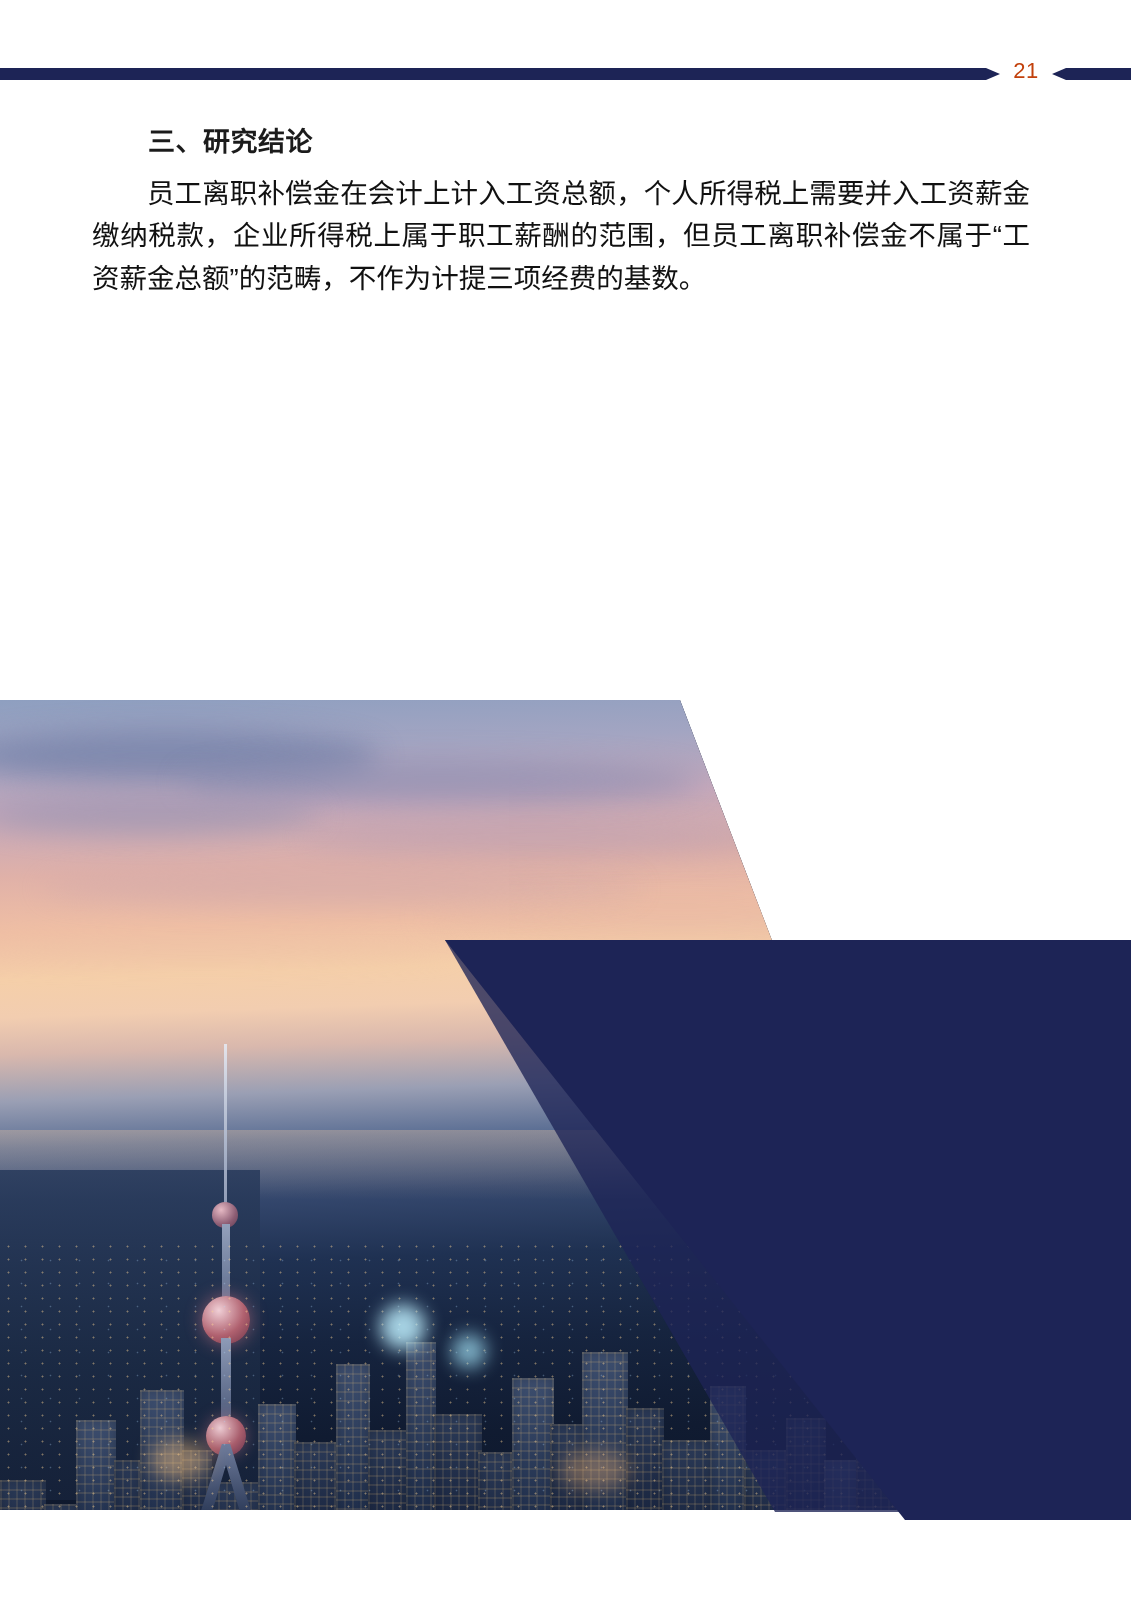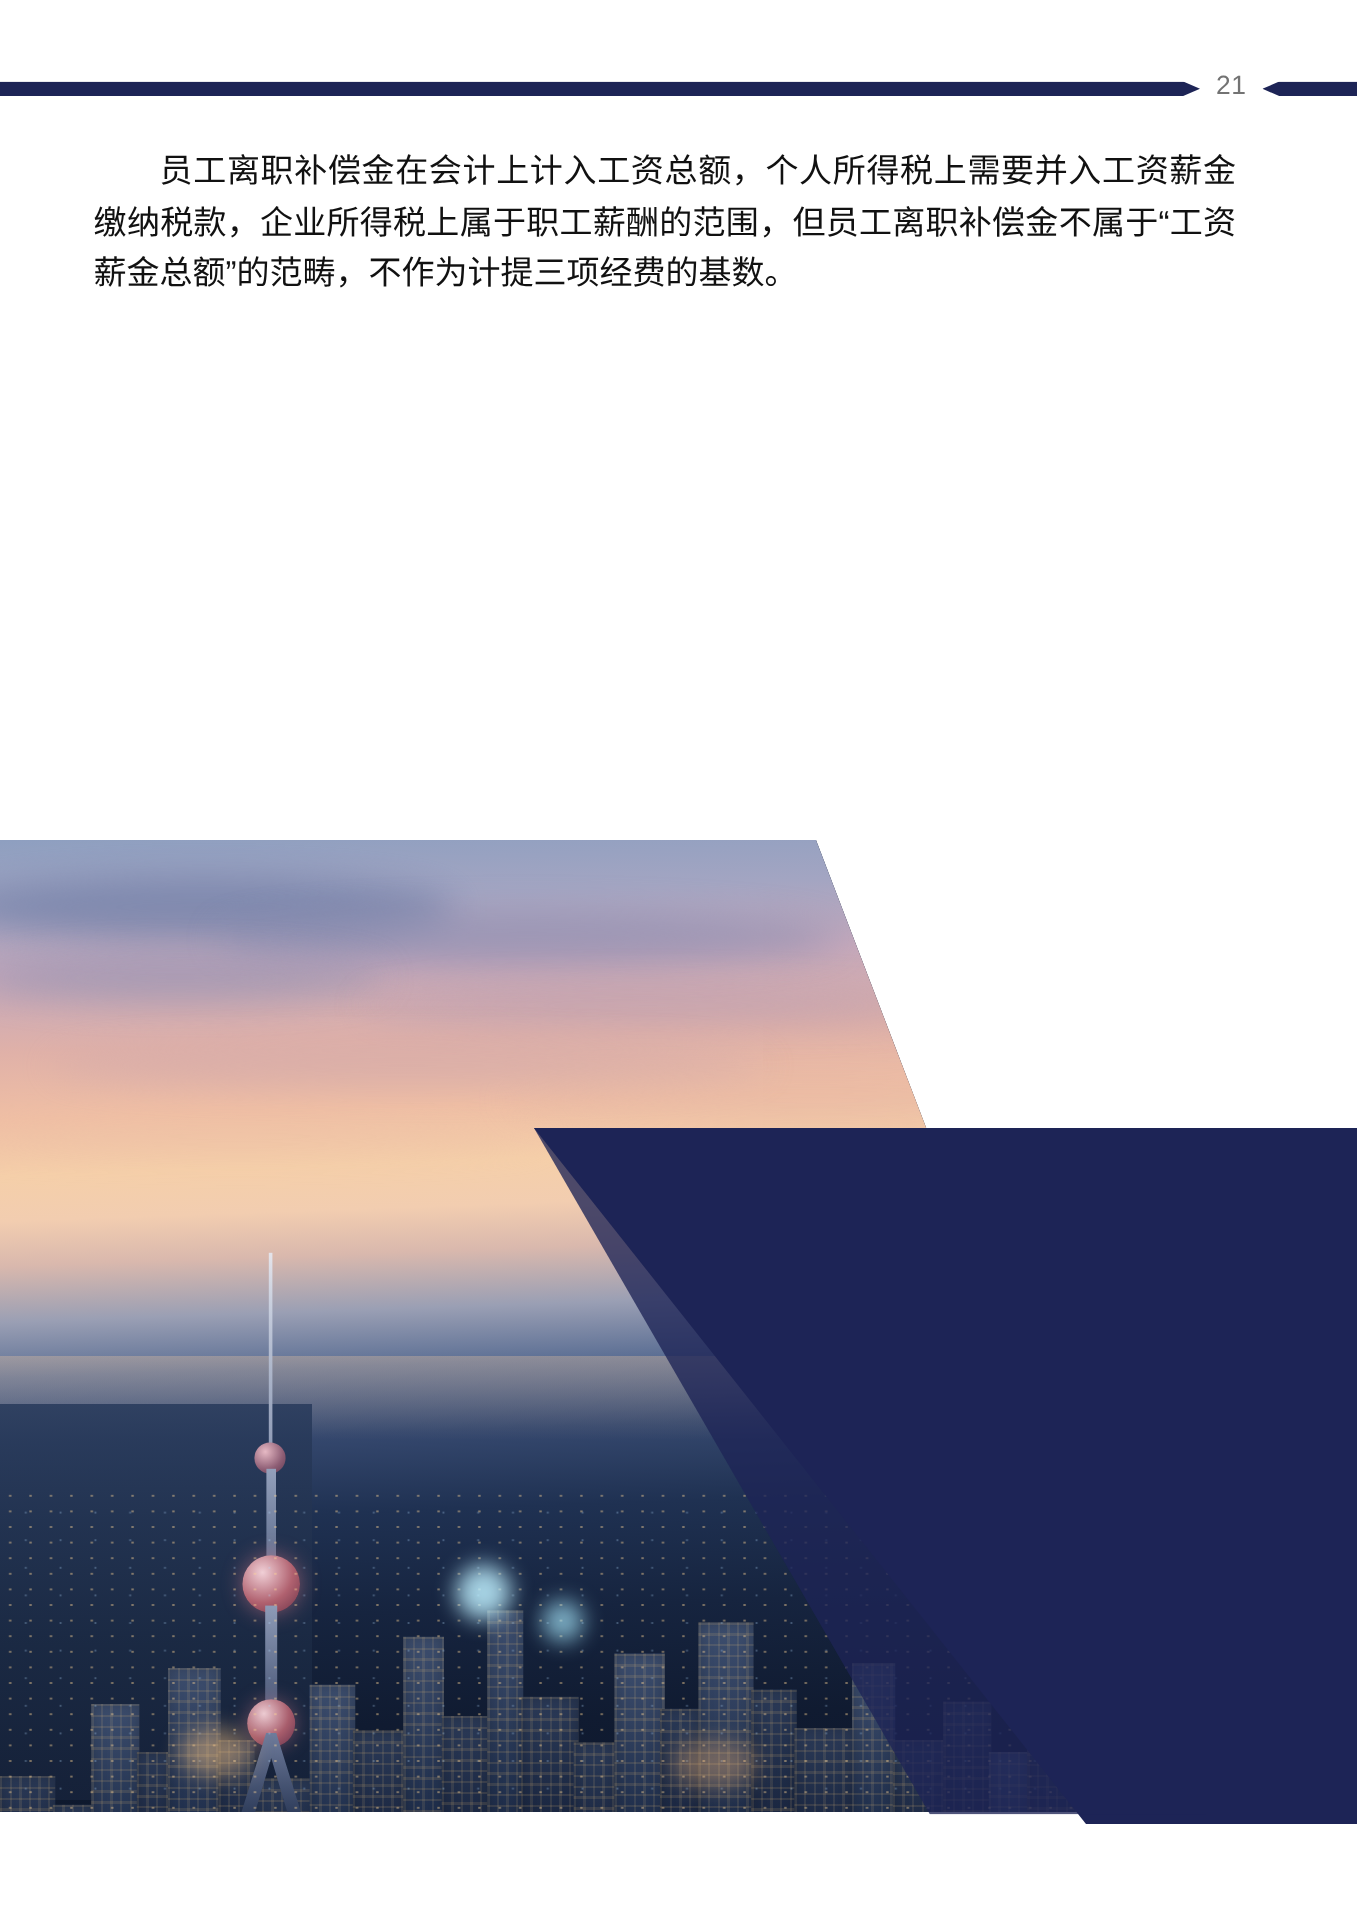--- a/index.html
+++ b/index.html
@@ -38,21 +38,21 @@
     background: #1d2456;
     clip-path: polygon(14px 0, 79px 0, 79px 12px, 14px 12px, 0 6px);
   }
   .page-number {
     position: absolute;
     left: 1000px;
     top: 58px;
     width: 52px;
     text-align: center;
     font-size: 22px;
-    color: #737373;
+    color: #c2410c;
     letter-spacing: 0.5px;
     font-family: "Liberation Sans", sans-serif;
   }
 
   
   .content {
     position: absolute;
     left: 78px;
     top: 122px;
     width: 952px;
@@ -62,21 +62,21 @@
     font-weight: bold;
     color: #1b1b1b;
     margin: 0 0 10px 70px;
     letter-spacing: 0.5px;
     line-height: 1.5;
   }
   p.para {
     font-size: 27.5px;
     line-height: 1.55;
     color: #111111;
-    margin: 0 0 6px 0;
+    margin: 0 0 6px 14px;
     text-indent: 2em;
     text-align: justify;
     text-justify: inter-ideograph;
     letter-spacing: 0px;
     font-family: "Liberation Sans", "DejaVu Sans", sans-serif;
   }
 
   
   .art {
     position: absolute;
@@ -255,20 +255,21 @@
 </head>
 <body>
 
 <div class="page">
 
   <div class="header-rule"></div>
   <div class="page-number">21</div>
   <div class="header-rule-right"></div>
 
   <div class="content">
+    <h2 class="section-heading">三、研究结论</h2>
     <p class="para">员工离职补偿金在会计上计入工资总额，个人所得税上需要并入工资薪金缴纳税款，企业所得税上属于职工薪酬的范围，但员工离职补偿金不属于“工资薪金总额”的范畴，不作为计提三项经费的基数。</p>
   </div>
 
   <div class="art">
 
     <div class="photo">
       <div class="sky"></div>
       <div class="cloud c1"></div>
       <div class="cloud c2"></div>
       <div class="cloud c3"></div>

